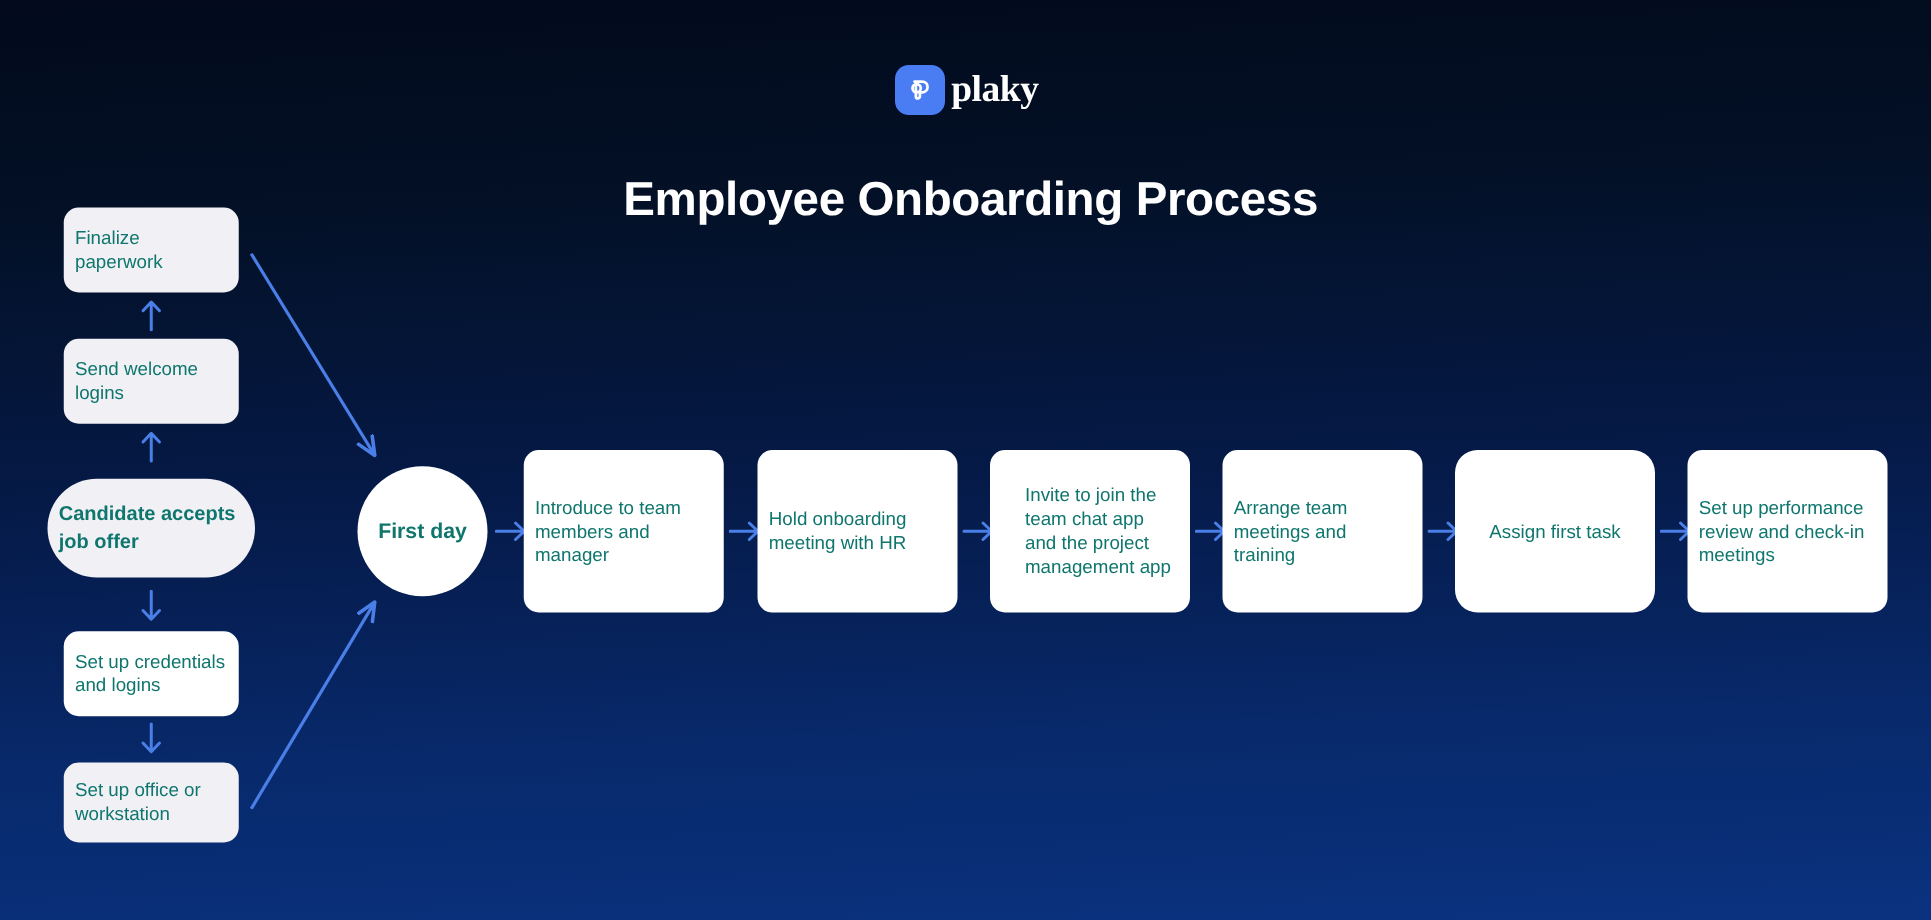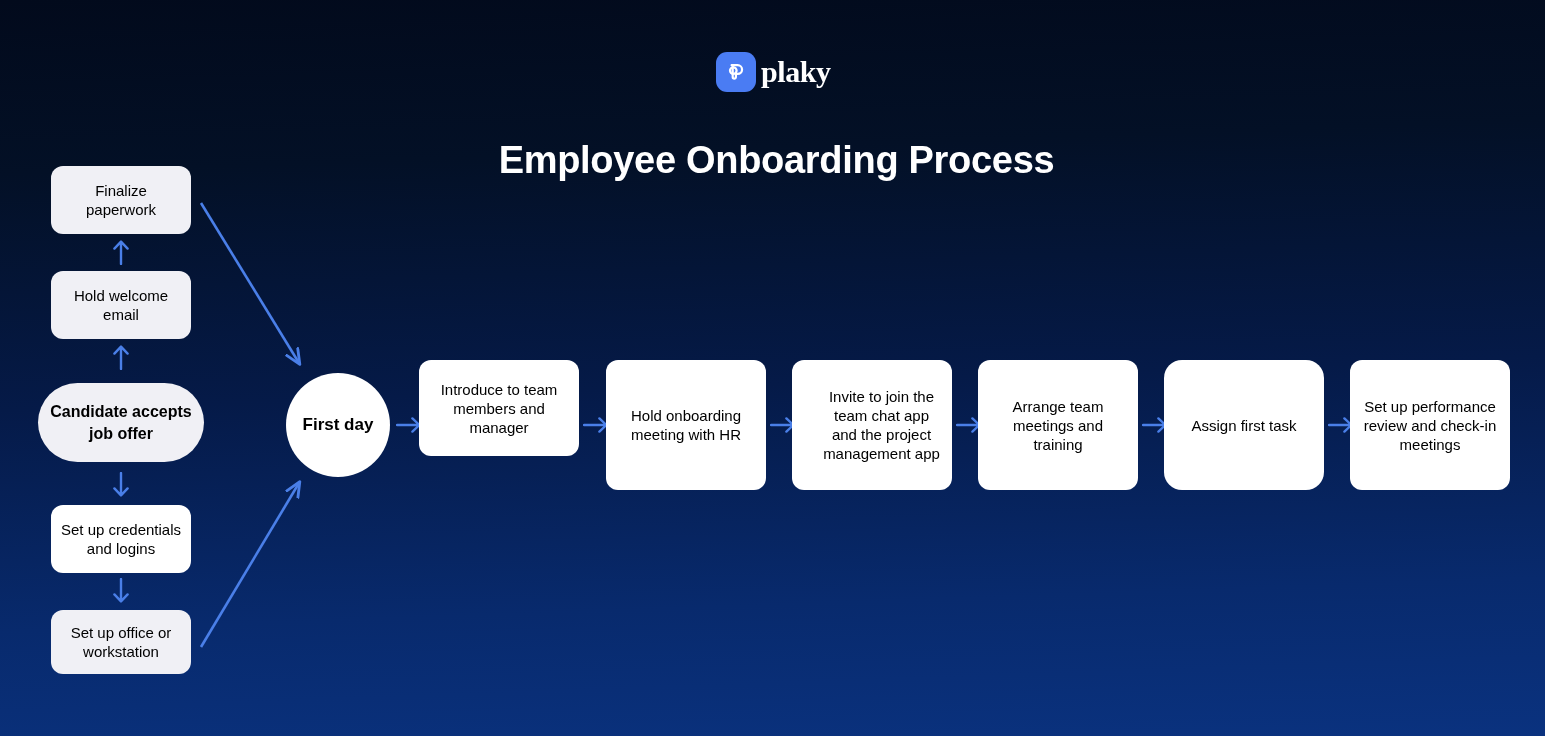--- a/index.html
+++ b/index.html
@@ -64,22 +64,21 @@
     letter-spacing: -0.3px;
     line-height: 52px;
   }
 
   
   .node {
     position: absolute;
     display: flex;
     align-items: center;
     justify-content: center;
-    text-align: center;
-    color: #000000;
+    color: #0f766e;
     font-size: 15px;
     line-height: 19px;
     padding: 6px 9px;
   }
   .node.boxy      { border-radius: 12px; }
   .node.tintfill  { background: #f0f0f5; }
   .node.whitefill { background: #ffffff; }
   .node.pill      { border-radius: 999px; background: #f0f0f5; font-weight: 700; font-size: 16px; line-height: 22px; }
   .node.circle    { border-radius: 50%; background: #ffffff; font-weight: 700; font-size: 17px; line-height: 22px; }
 
@@ -136,21 +135,21 @@
     <span>Finalize paperwork</span>
   </div>
 
   <div class="arrow" style="left:108px; top:237px; width:26px; height:30px;">
     <svg width="18" height="26" viewBox="0 0 18 26" aria-hidden="true">
       <path d="M9 25 L9 3 M2.4 9.6 L9 2.6 L15.6 9.6" fill="none" stroke="#4a7fe8" stroke-width="2.4" stroke-linecap="round" stroke-linejoin="round"></path>
     </svg>
   </div>
 
   <div class="node boxy tintfill" style="left:51px; top:271px; width:140px; height:68px;">
-    <span>Hold welcome email</span>
+    <span>Send welcome logins</span>
   </div>
 
   <div class="arrow" style="left:108px; top:342px; width:26px; height:30px;">
     <svg width="18" height="26" viewBox="0 0 18 26" aria-hidden="true">
       <path d="M9 25 L9 3 M2.4 9.6 L9 2.6 L15.6 9.6" fill="none" stroke="#4a7fe8" stroke-width="2.4" stroke-linecap="round" stroke-linejoin="round"></path>
     </svg>
   </div>
 
   <div class="node pill" style="left:38px; top:383px; width:166px; height:79px;">
     <span>Candidate accepts job offer</span>
@@ -179,21 +178,21 @@
   <div class="node circle" style="left:286px; top:373px; width:104px; height:104px;">
     <span>First day</span>
   </div>
 
   <div class="arrow" style="left:394px; top:410px; width:30px; height:30px;">
     <svg width="26" height="18" viewBox="0 0 26 18" aria-hidden="true">
       <path d="M1 9 L23 9 M16.4 2.4 L23.4 9 L16.4 15.6" fill="none" stroke="#4a7fe8" stroke-width="2.4" stroke-linecap="round" stroke-linejoin="round"></path>
     </svg>
   </div>
 
-  <div class="node boxy whitefill" style="left:419px; top:360px; width:160px; height:96px;">
+  <div class="node boxy whitefill" style="left:419px; top:360px; width:160px; height:130px;">
     <span>Introduce to team members and manager</span>
   </div>
 
   <div class="arrow" style="left:581px; top:410px; width:30px; height:30px;">
     <svg width="26" height="18" viewBox="0 0 26 18" aria-hidden="true">
       <path d="M1 9 L23 9 M16.4 2.4 L23.4 9 L16.4 15.6" fill="none" stroke="#4a7fe8" stroke-width="2.4" stroke-linecap="round" stroke-linejoin="round"></path>
     </svg>
   </div>
 
   <div class="node boxy whitefill" style="left:606px; top:360px; width:160px; height:130px;">

